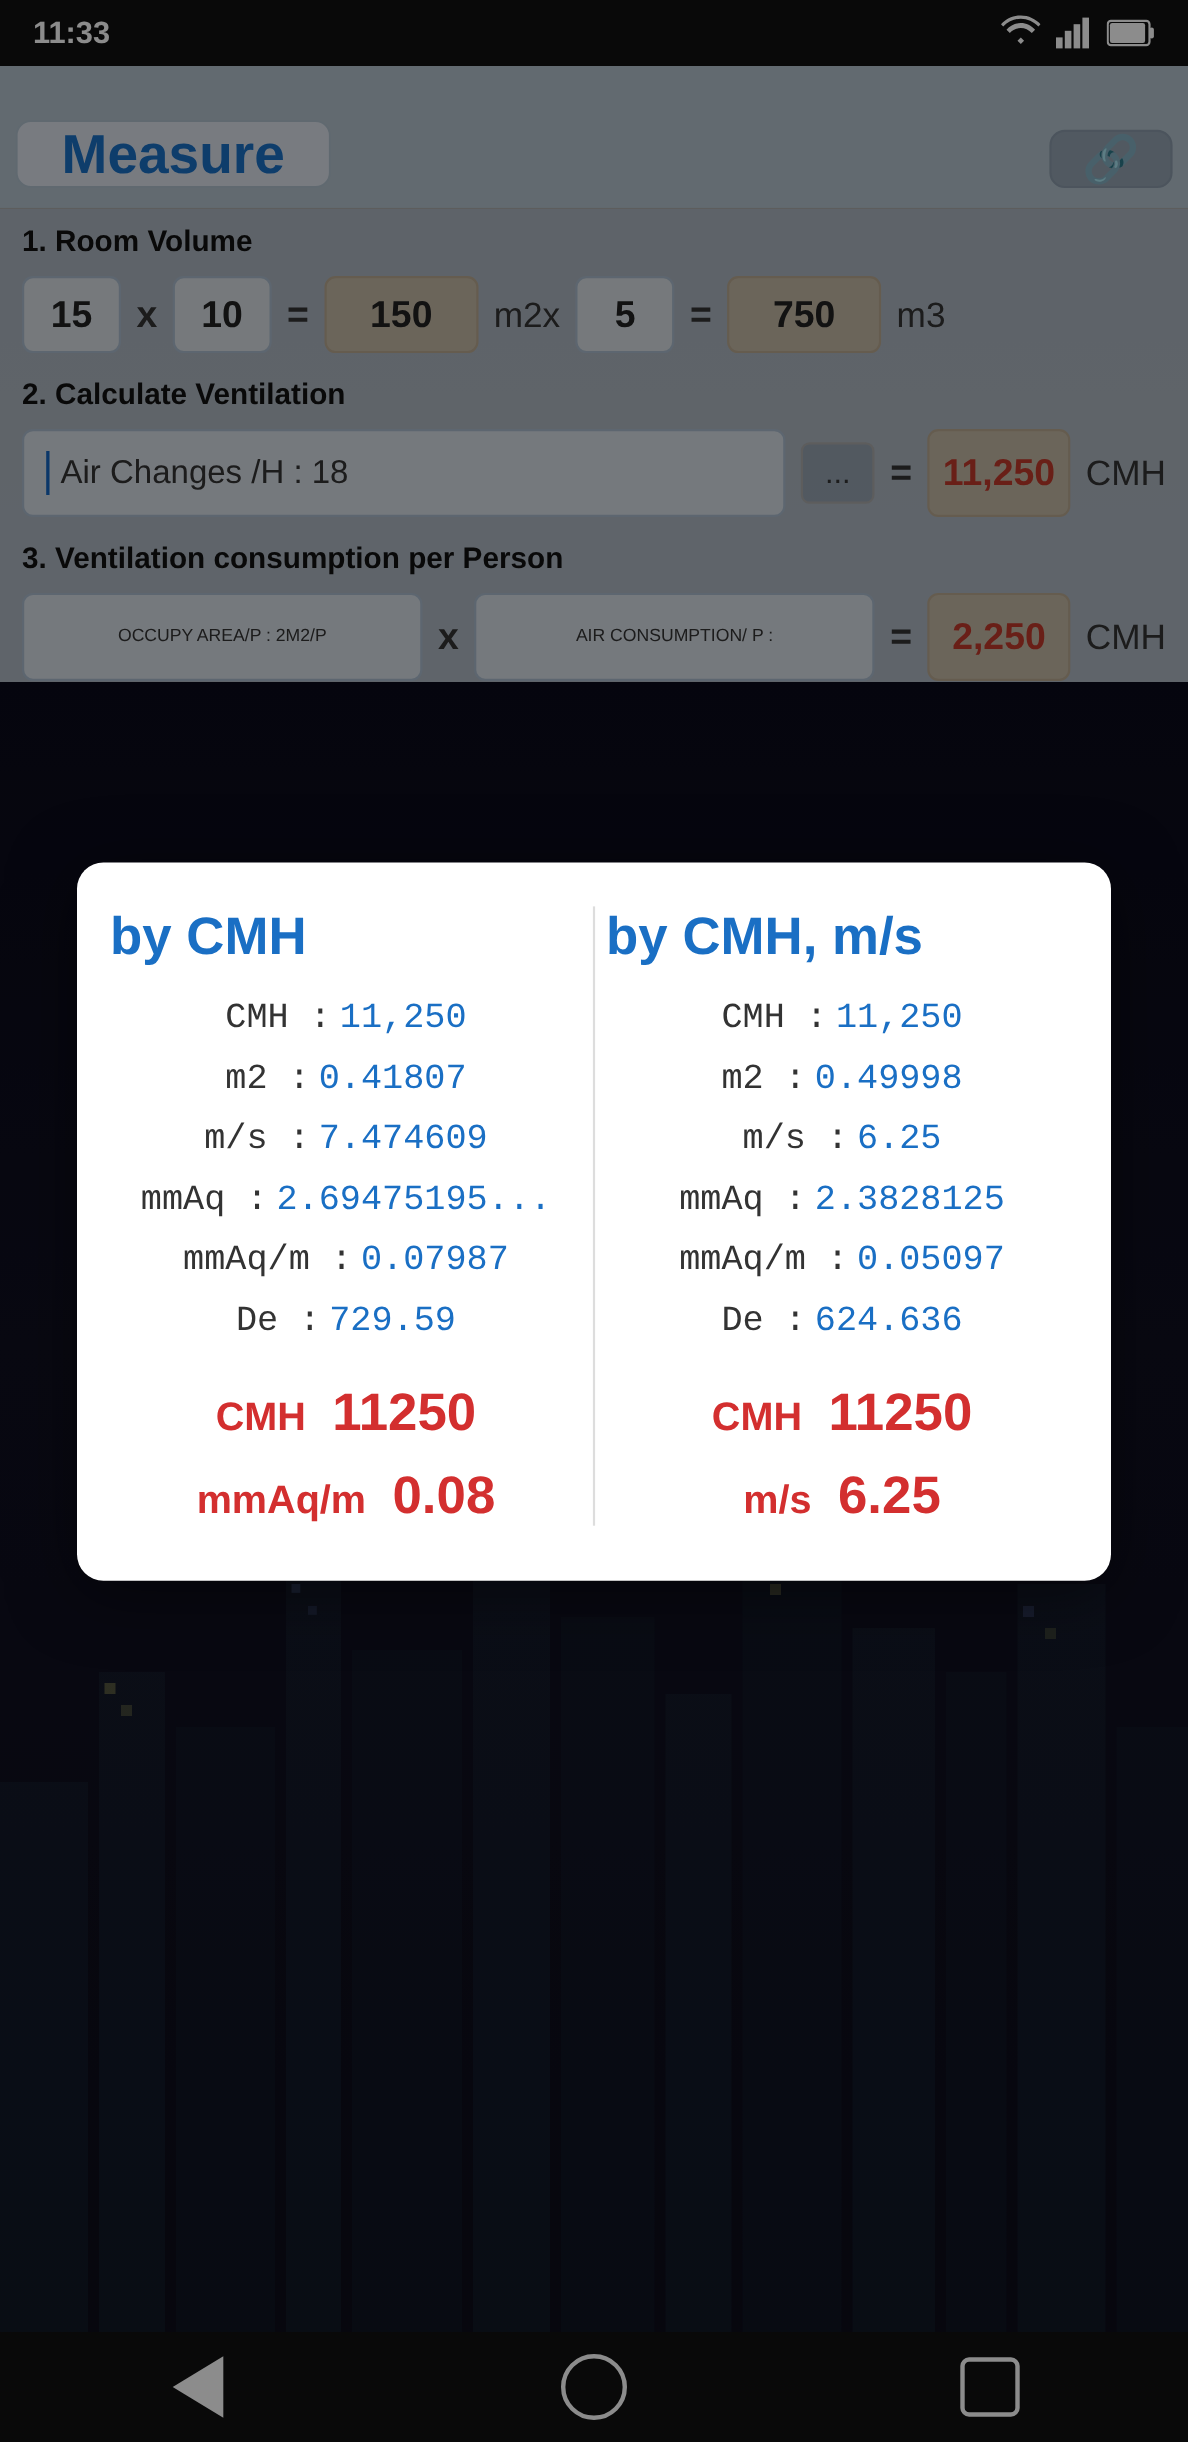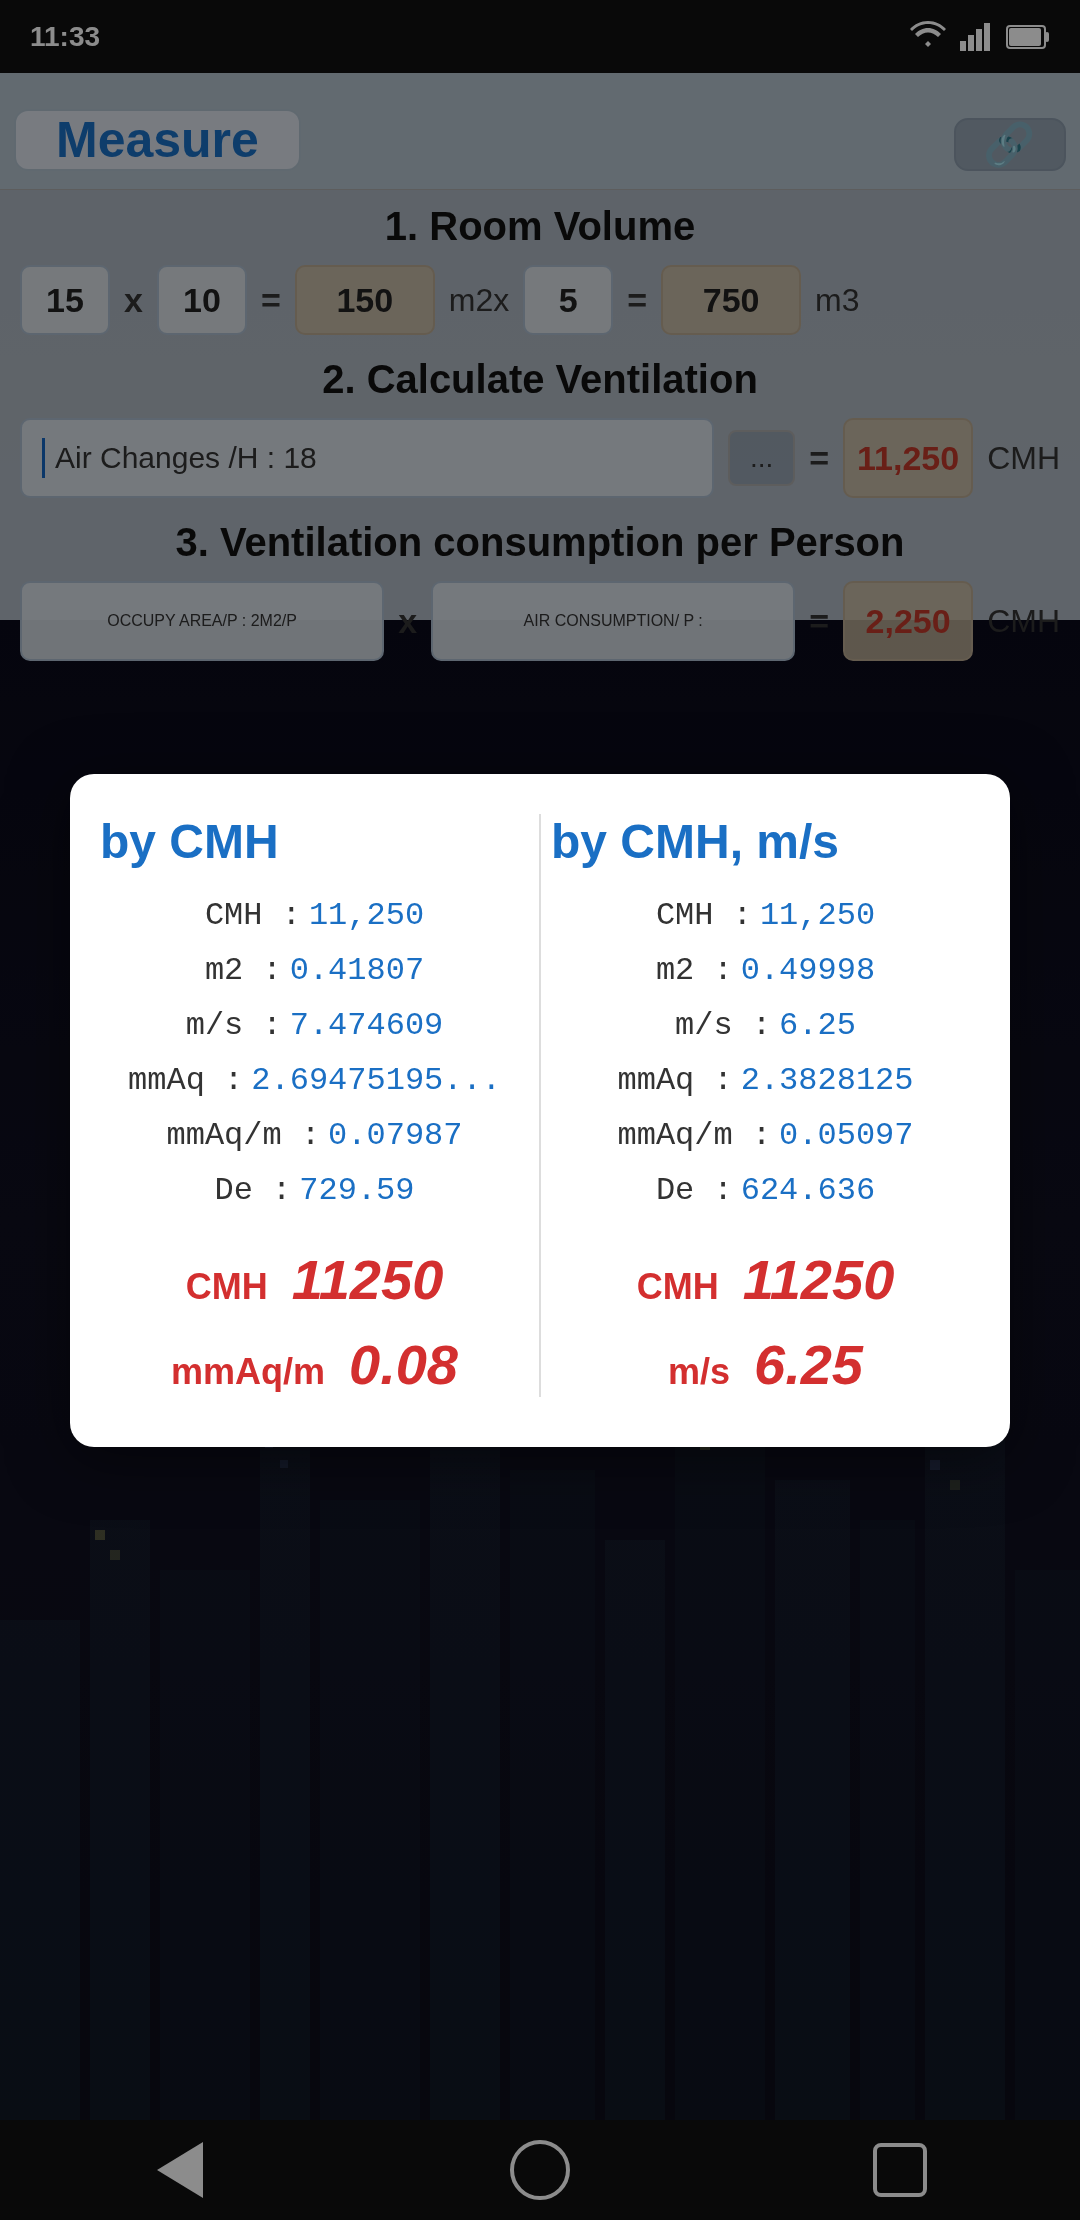--- a/index.html
+++ b/index.html
@@ -20,21 +20,21 @@
       inset: 0;
       background: linear-gradient(180deg, #0d0d1a 0%, #1a1a2e 30%, #0d0d1a 100%);
     }
 
     
     .status-bar {
       position: absolute;
       top: 0;
       left: 0;
       right: 0;
-      height: 73px;
+      height: 60px;
       background: #111;
       display: flex;
       align-items: center;
       justify-content: space-between;
       padding: 0 30px;
       color: white;
       font-size: 28px;
       font-weight: bold;
       z-index: 10;
     }
@@ -103,25 +103,24 @@
       cursor: pointer;
     }
 
     .link-icon {
       color: #333;
       font-size: 42px;
     }
 
     
     .section-label {
-      font-size: 40px;
+      font-size: 27px;
       font-weight: bold;
       color: #111;
       padding: 14px 20px 8px;
-      text-align: center;
     }
 
     
     .calc-row {
       display: flex;
       align-items: center;
       padding: 8px 20px;
       gap: 14px;
     }
 
@@ -312,24 +311,23 @@
       gap: 24px;
     }
 
     .summary-label {
       font-size: 36px;
       font-weight: bold;
       color: #d32f2f;
     }
 
     .summary-value {
-      font-size: 56px;
+      font-size: 48px;
       font-weight: bold;
       color: #d32f2f;
-      font-style: italic;
     }
 
     
     .nav-bar {
       position: absolute;
       bottom: 0;
       left: 0;
       right: 0;
       height: 100px;
       background: #111;

